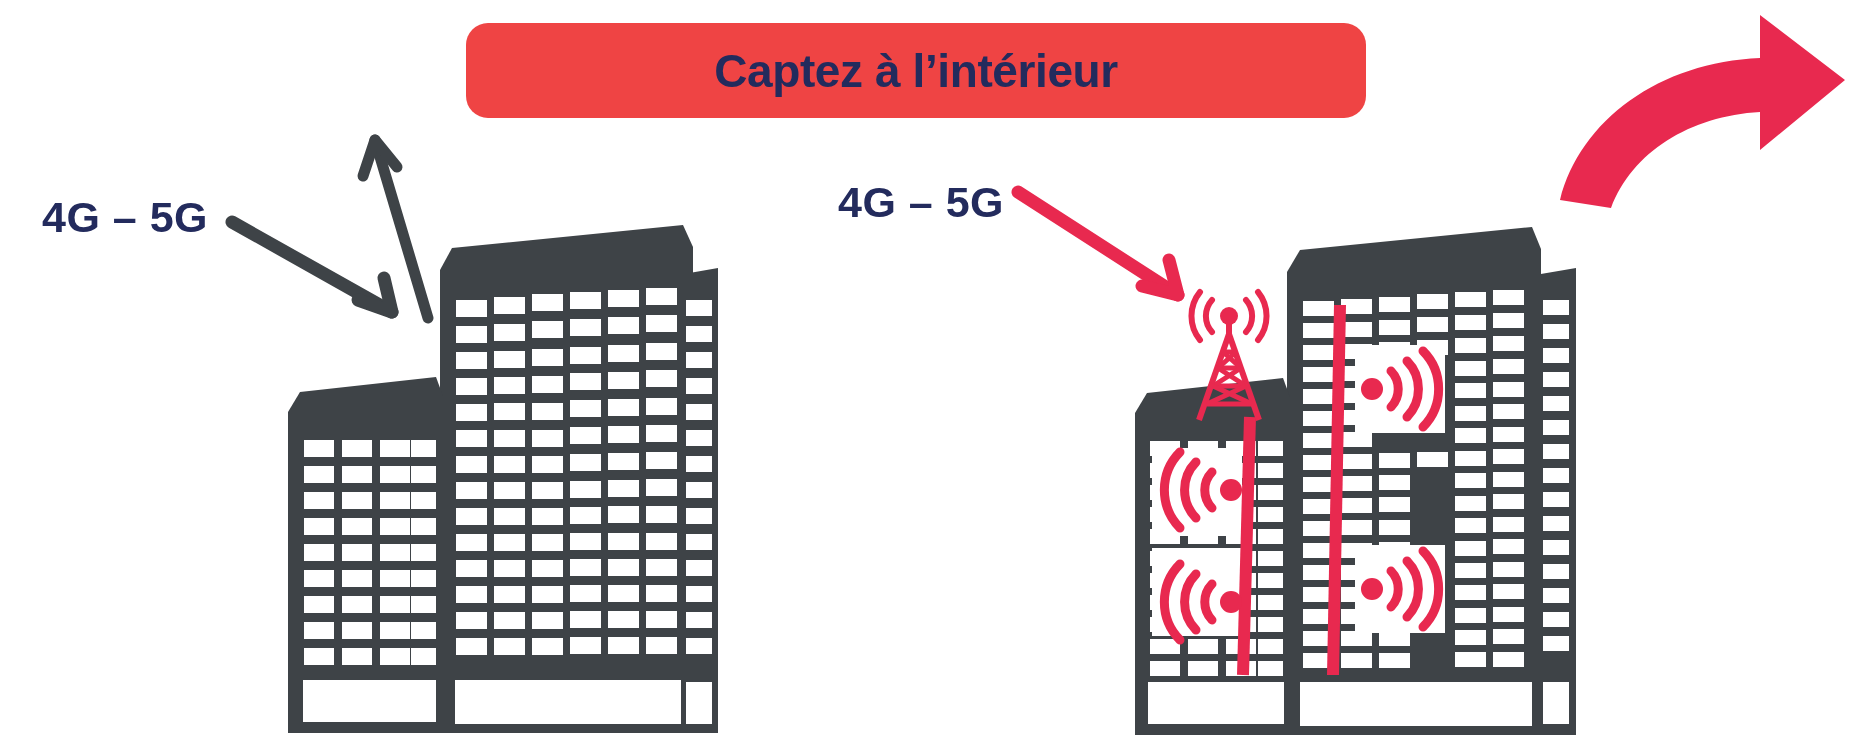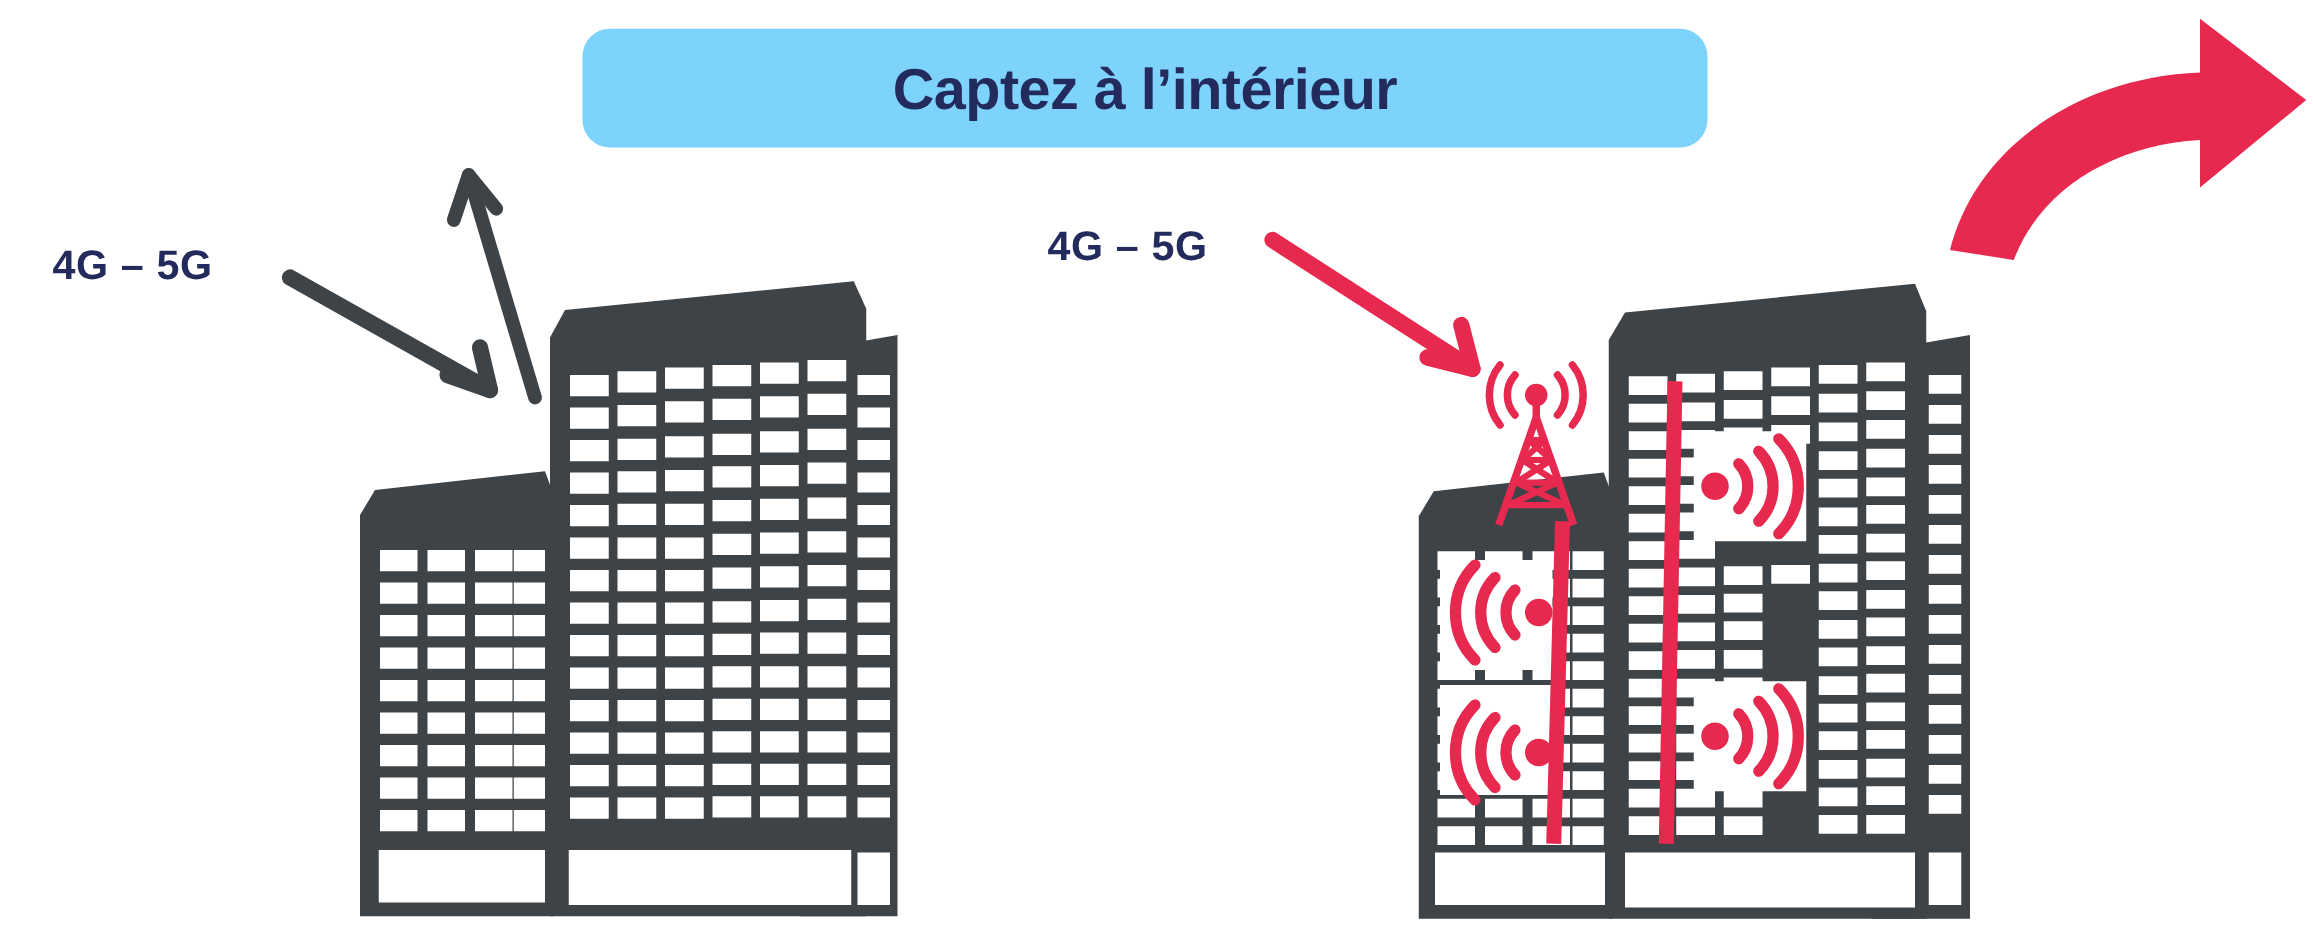--- a/index.html
+++ b/index.html
@@ -6,31 +6,31 @@
   body{
     width:1850px;height:750px;position:relative;overflow:hidden;
     font-family:"Liberation Sans","DejaVu Sans",sans-serif;
   }
   #stage{position:absolute;inset:0;width:1850px;height:750px;}
   .abs{position:absolute;}
 
   
   #title-banner{
     left:466px;top:23px;width:900px;height:95px;
-    background:#7dd3fc;border-radius:22px;
+    background:#ef4444;border-radius:22px;
     display:flex;align-items:center;justify-content:center;
   }
   #title-text{
     font-size:46px;font-weight:bold;color:#232B5D;
     letter-spacing:-0.4px;white-space:nowrap;
   }
 
   
   .tech-label{
-    font-size:33px;font-weight:bold;color:#232B5D;
+    font-size:43px;font-weight:bold;color:#232B5D;
     letter-spacing:0.5px;white-space:nowrap;
   }
   #label-left{left:42px;top:193px;}
   #label-right{left:838px;top:178px;}
 
   
   svg.layer{position:absolute;left:0;top:0;width:1850px;height:750px;overflow:visible;pointer-events:none;}
 </style>
 </head>
 <body>

